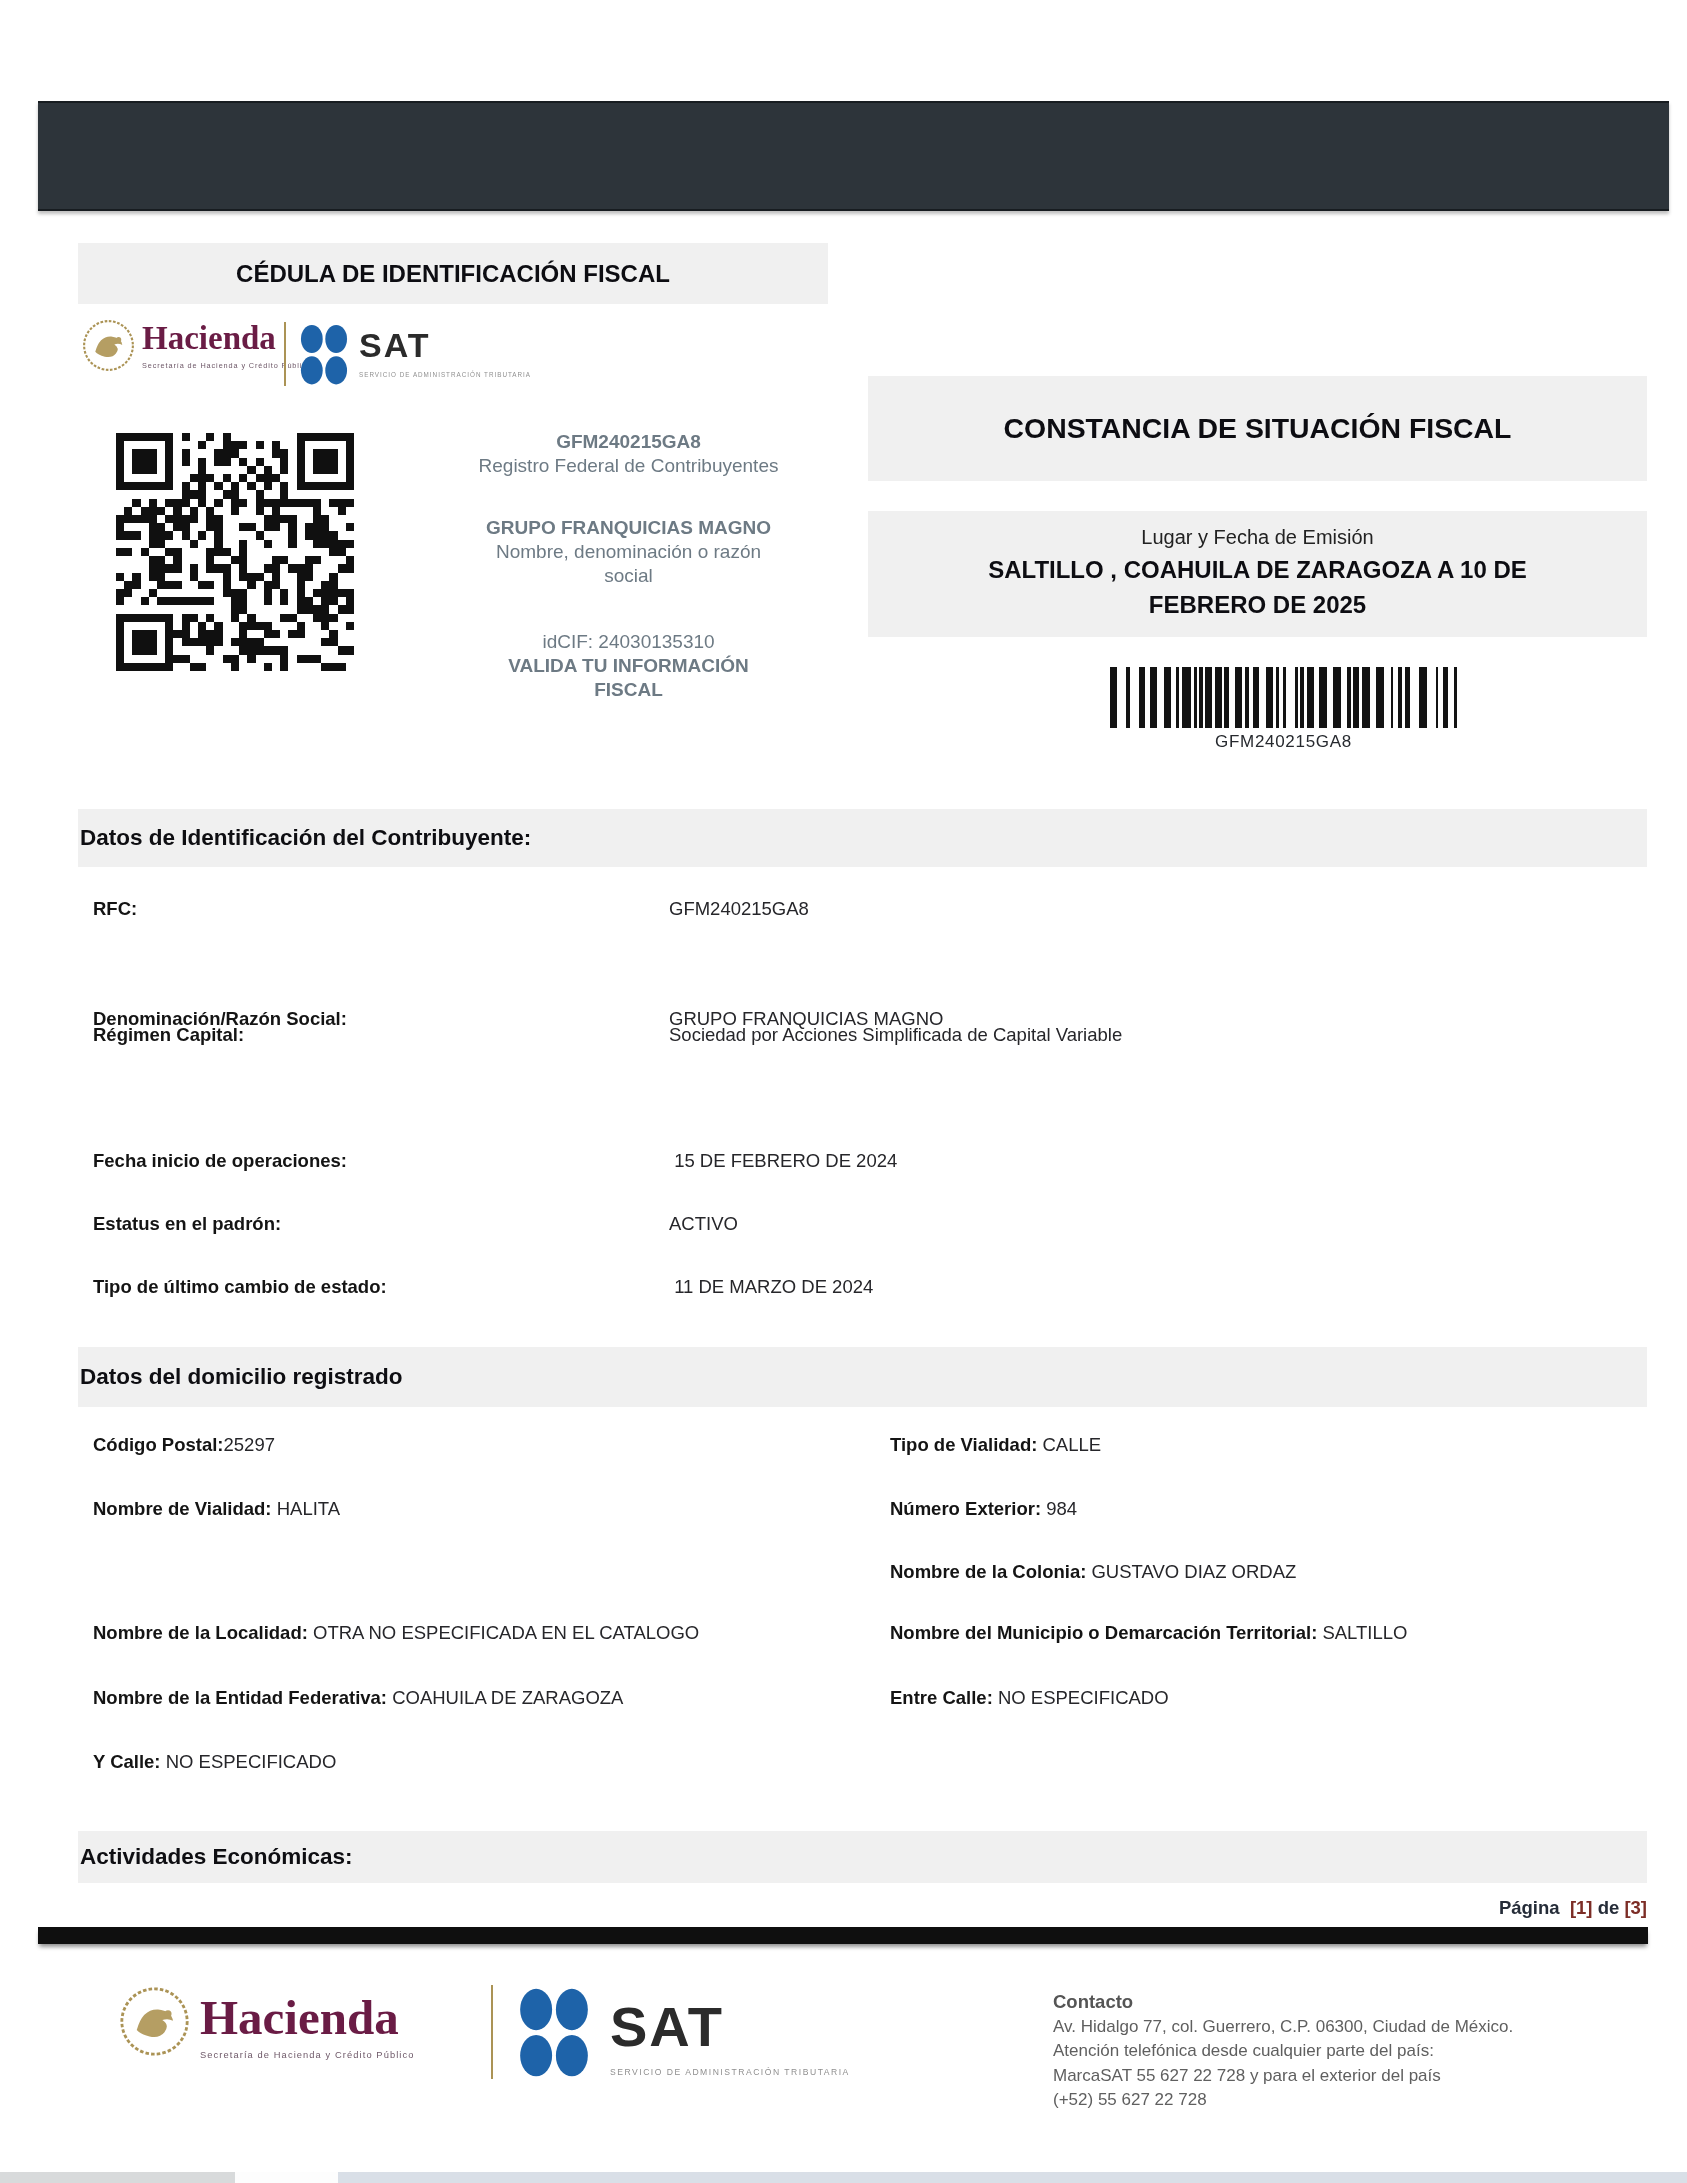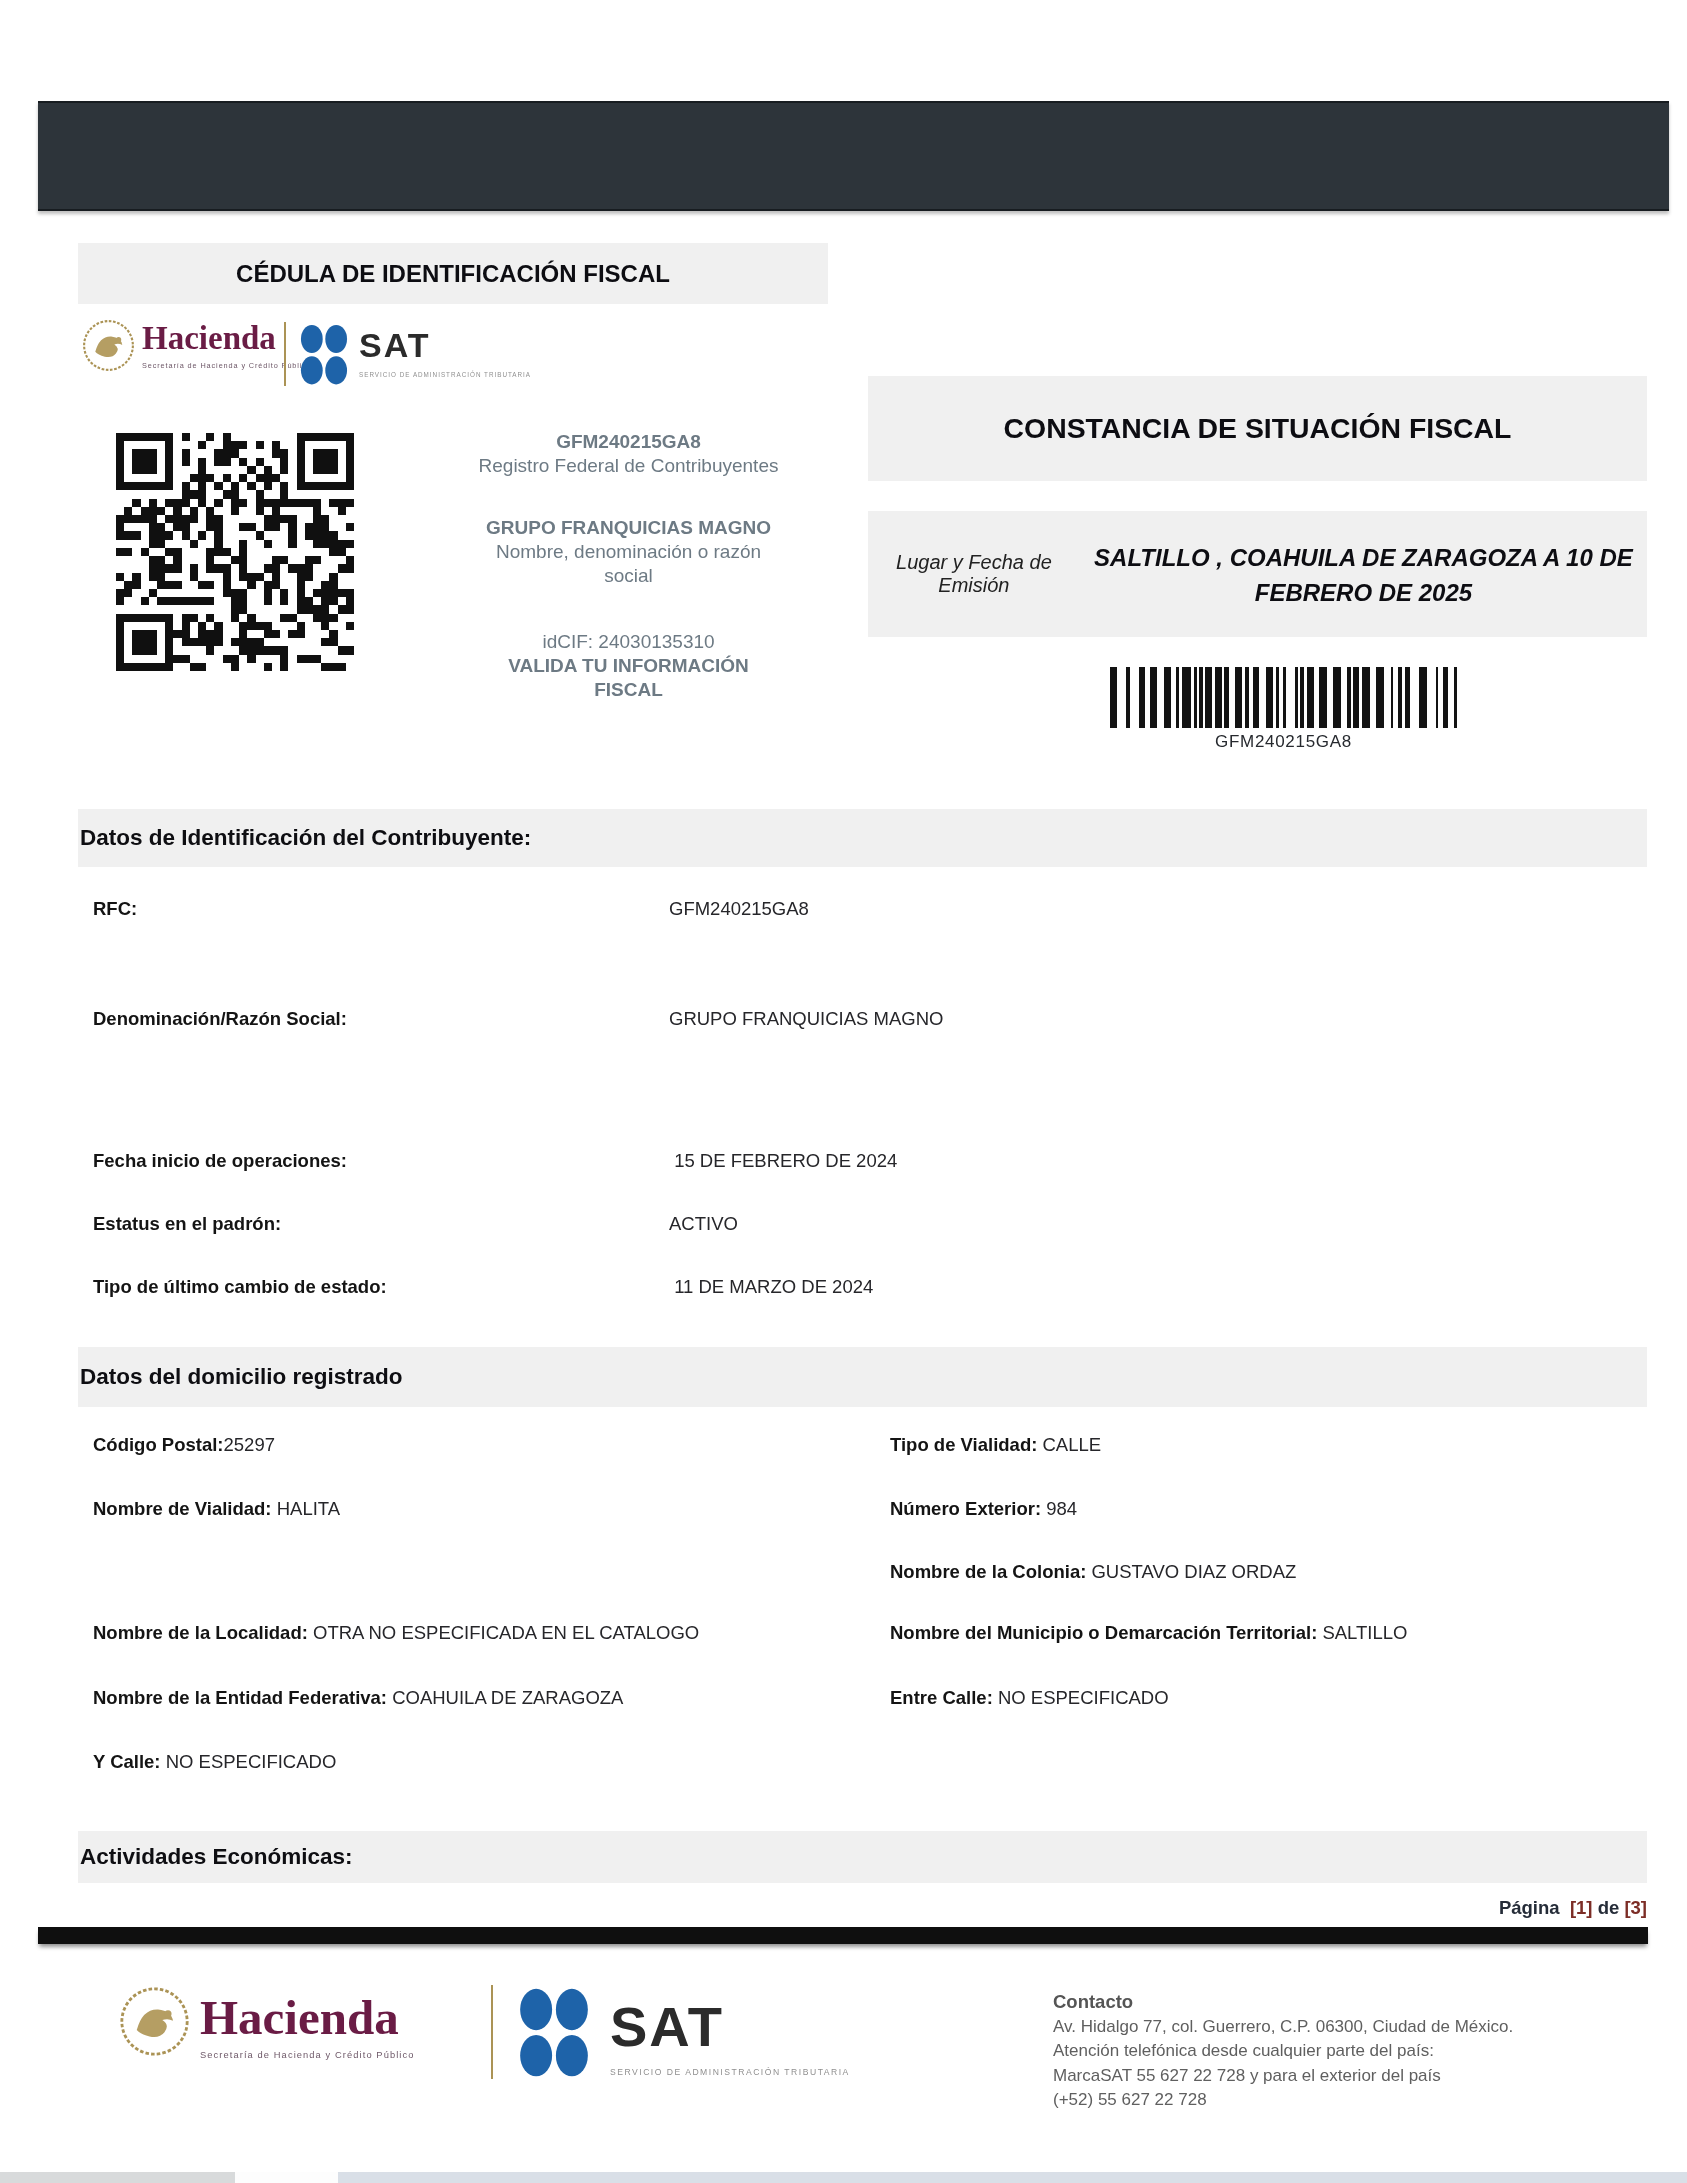--- a/index.html
+++ b/index.html
@@ -11,22 +11,22 @@
   .top-banner{left:38px;top:101px;width:1631px;height:106px;background:var(--bar_dark,#2d343a);
               border-top:2px solid #171c20;border-bottom:2px solid #171c20;
               box-shadow:0 2.6px 3.3px rgba(0,0,0,.25);}
 
   
   .graybox{background:var(--section_bg,#f0f0f0);}
   .cedula-title{left:78px;top:243px;width:750px;height:61px;display:flex;align-items:center;justify-content:center;
                 font-weight:bold;font-size:24px;color:#0d0d12;}
   .constancia-title{left:868px;top:376px;width:779px;height:105px;display:flex;align-items:center;justify-content:center;
                 font-weight:bold;font-size:28.4px;color:#0d0d12;}
-  .emision-box{left:868px;top:511px;width:779px;height:126px;display:flex;flex-direction:row;
-               align-items:center;justify-content:center;text-align:center;font-style:italic;}
+  .emision-box{left:868px;top:511px;width:779px;height:126px;display:flex;flex-direction:column;
+               align-items:center;justify-content:center;text-align:center;}
   .emision-label{font-size:20px;color:#222;}
   .emision-value{font-size:24px;font-weight:bold;color:#0d0d12;width:622px;line-height:1.45;margin-top:4px;}
 
   
   .brand-sub-hac{color:#6e5868;}
   .brand-sub-sat{color:#8f8f8f;}
   .hac-word{font-family:"Liberation Serif",serif;font-weight:bold;color:var(--guinda,#6a1c45);line-height:1;}
   .sat-word{font-weight:bold;color:#2b2b2b;line-height:1;letter-spacing:2px;}
   .gold-line{background:var(--gold,#ab9355);}
 
@@ -579,20 +579,23 @@
   <div class="abs barcode-caption">GFM240215GA8</div>
 
   <div class="abs section-bar" style="top:809px;height:58px;">Datos de Identificación del Contribuyente:</div>
 
   <div class="abs id-row" style="top:898px;">
     <span class="lbl">RFC:</span><span class="val">GFM240215GA8</span>
   </div>
   <div class="abs id-row" style="top:1008px;">
     <span class="lbl">Denominación/Razón Social:</span><span class="val">GRUPO FRANQUICIAS MAGNO</span>
   </div>
+  <div class="abs id-row" style="top:1024px;">
+    <span class="lbl">Régimen Capital:</span><span class="val">Sociedad por Acciones Simplificada de Capital Variable</span>
+  </div>
   <div class="abs id-row" style="top:1150px;">
     <span class="lbl">Fecha inicio de operaciones:</span><span class="val"> 15 DE FEBRERO DE 2024</span>
   </div>
   <div class="abs id-row" style="top:1213px;">
     <span class="lbl">Estatus en el padrón:</span><span class="val">ACTIVO</span>
   </div>
   <div class="abs id-row" style="top:1276px;">
     <span class="lbl">Tipo de último cambio de estado:</span><span class="val"> 11 DE MARZO DE 2024</span>
   </div>
 

